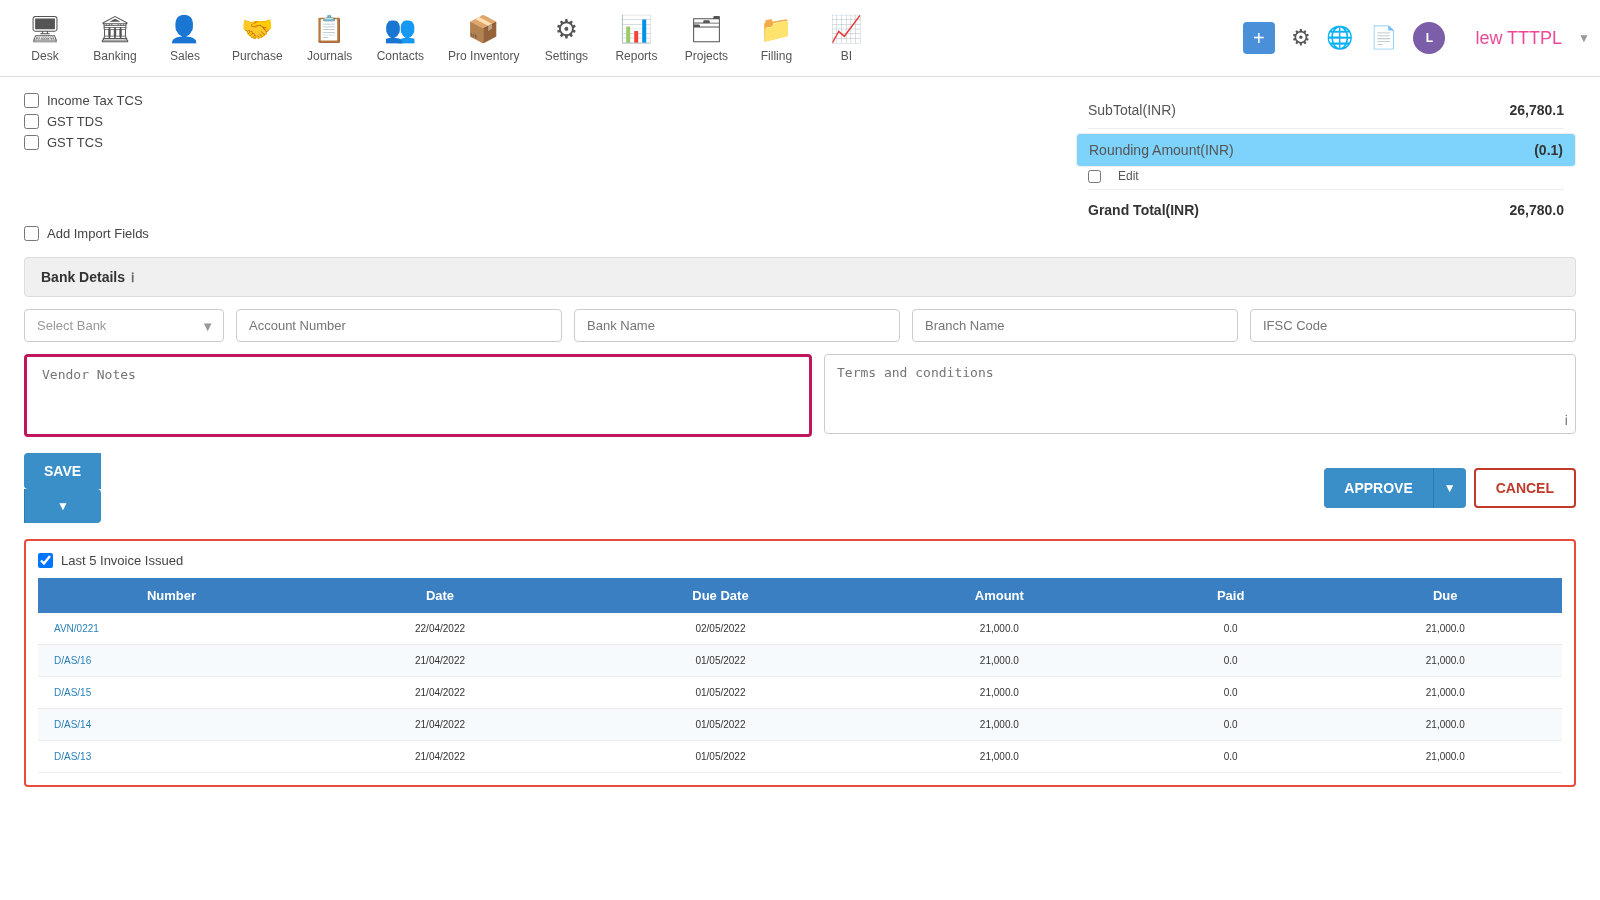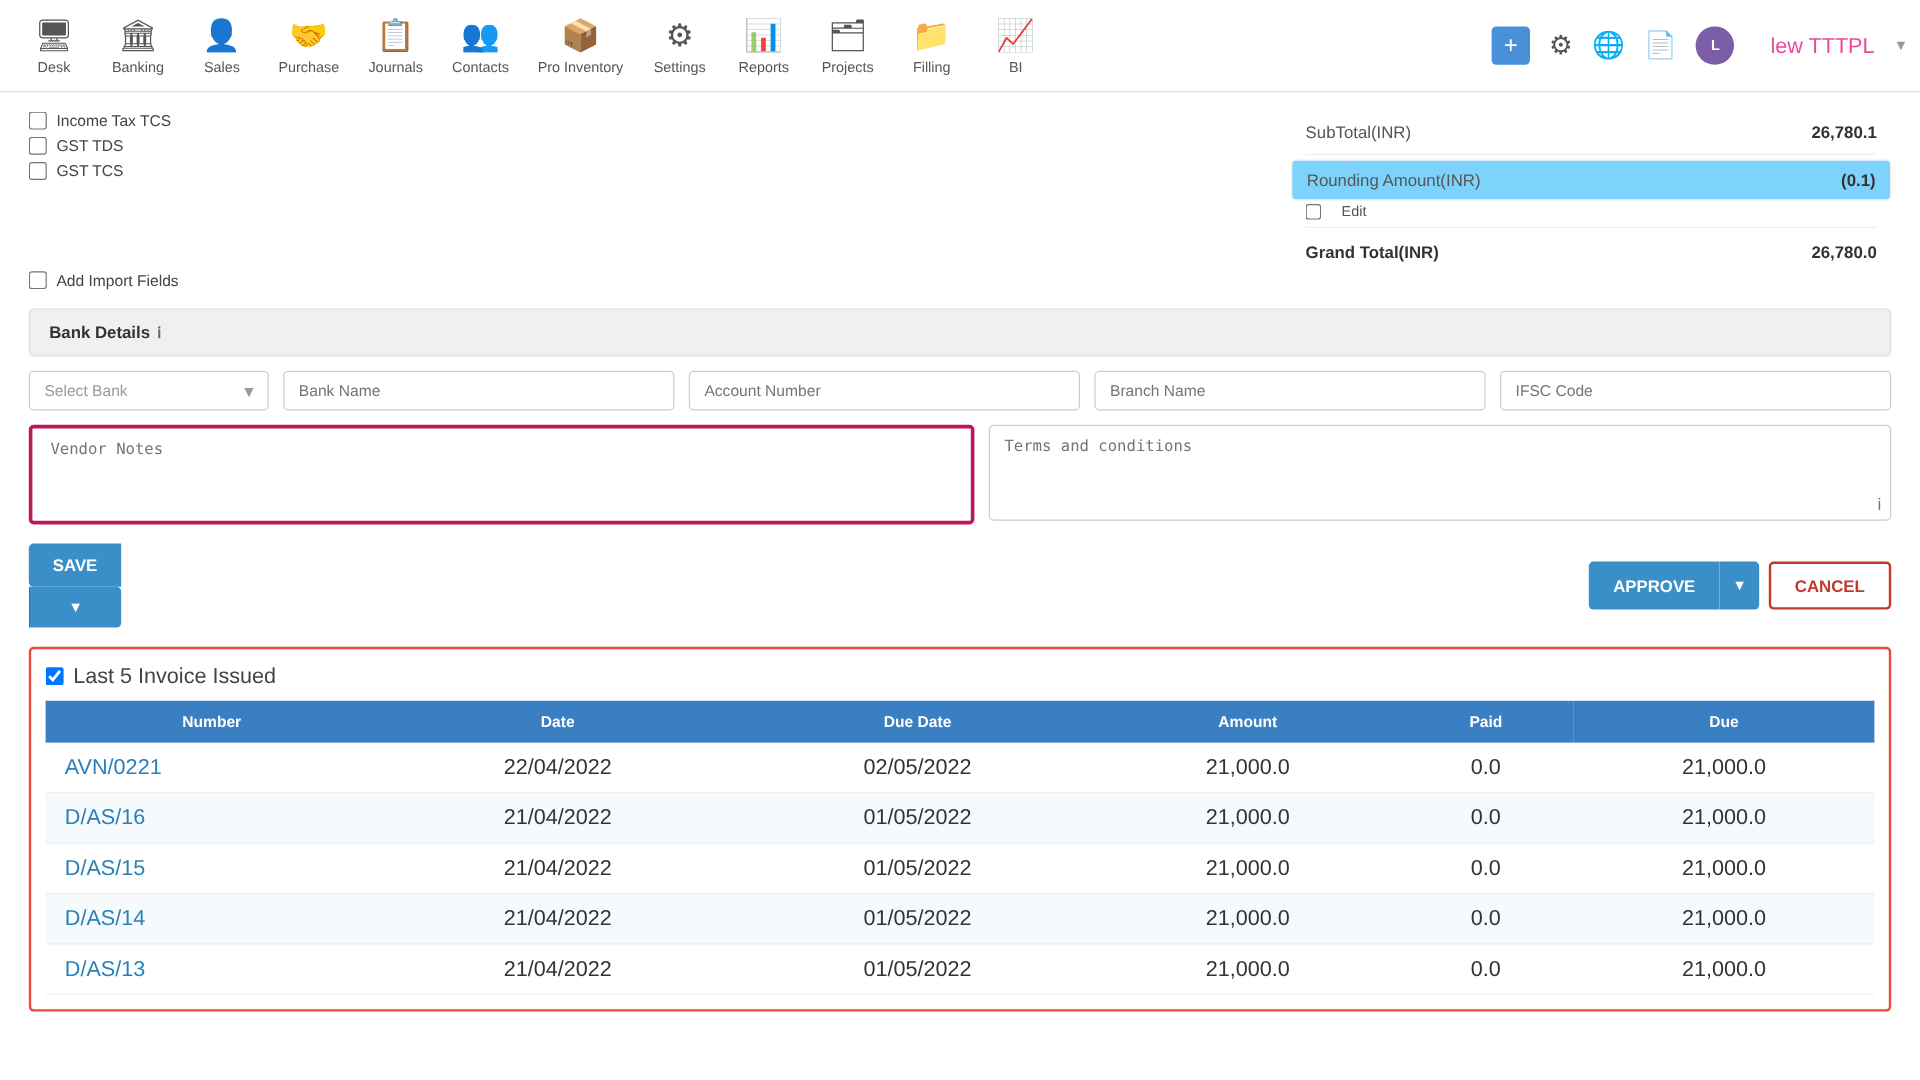--- a/index.html
+++ b/index.html
@@ -117,28 +117,28 @@
       background: #fff; color: #c0392b; border: 2px solid #c0392b; padding: 10px 20px;
       font-size: 14px; font-weight: bold; cursor: pointer; border-radius: 4px;
     }
 
     
     .invoice-section {
       border: 2px solid #e74c3c; border-radius: 4px; padding: 12px;
     }
     .invoice-header-row { display: flex; align-items: center; gap: 8px; margin-bottom: 10px; }
     .invoice-checkbox { width: 15px; height: 15px; cursor: pointer; }
-    .invoice-title { font-size: 18px; color: #444; font-weight: 500; }
+    .invoice-title { font-size: 13px; color: #444; font-weight: 500; }
 
     .invoice-table { width: 100%; border-collapse: collapse; }
     .invoice-table thead tr { background: #3a7fc1; color: #fff; }
     .invoice-table thead th { padding: 10px 16px; text-align: center; font-size: 13px; font-weight: 600; }
     .invoice-table tbody tr { background: #fff; border-bottom: 1px solid #eee; }
     .invoice-table tbody tr:nth-child(even) { background: #f7fafd; }
-    .invoice-table tbody td { padding: 10px 16px; text-align: center; font-size: 18px; color: #333; }
+    .invoice-table tbody td { padding: 10px 16px; text-align: center; font-size: 10px; color: #333; }
     .invoice-table tbody td.link-cell { color: #2980b9; cursor: pointer; text-align: left; }
 
     .clear { clear: both; }
   </style>
 </head>
 <body>
 
 <div class="topnav">
   <div id="nav-items-container" style="display:flex;">
       <div class="nav-item">
@@ -255,22 +255,22 @@
     <span style="font-size:13px; color:#666; cursor:pointer;">ℹ</span>
   </div>
 
   <div class="bank-fields-row">
     <div class="bank-field-select-wrapper">
       <select class="bank-select">
         <option value="">Select Bank</option>
       </select>
       <span class="select-arrow">▼</span>
     </div>
+    <input class="bank-field" type="text" placeholder="Account Number" style="">
     <input class="bank-field" type="text" placeholder="Bank Name" style="">
-    <input class="bank-field" type="text" placeholder="Account Number" style="">
     <input class="bank-field" type="text" placeholder="Branch Name" style="">
     <input class="bank-field" type="text" placeholder="IFSC Code" style="">
   </div>
 
   <div class="notes-terms-row">
     <textarea class="notes-textarea" placeholder="Vendor Notes" style=""></textarea>
     <div class="terms-wrapper">
       <textarea class="terms-textarea" placeholder="Terms and conditions" style=""></textarea>
       <span class="terms-info-icon">ℹ</span>
     </div>

